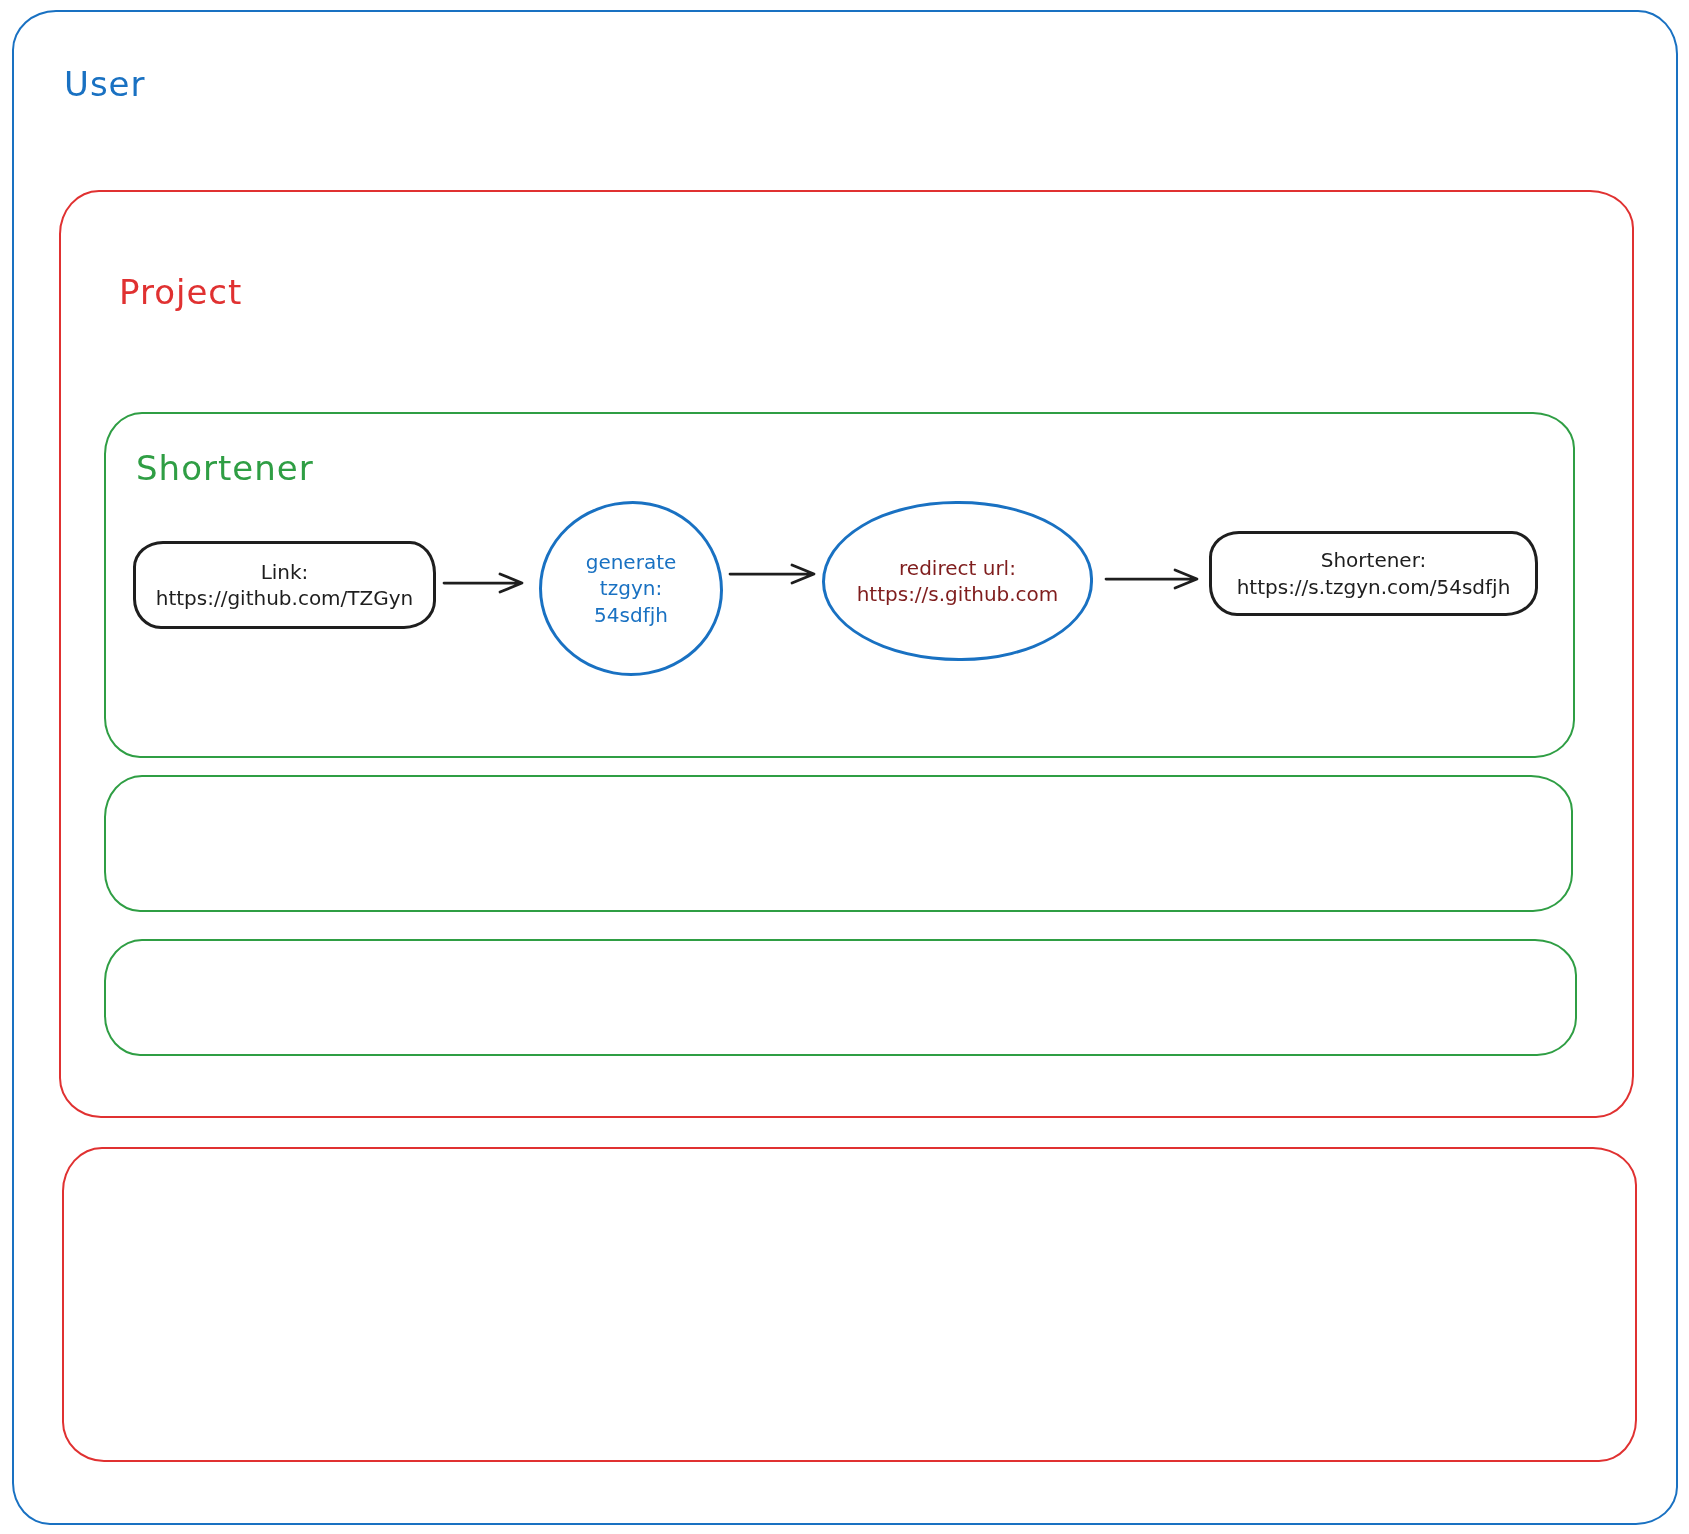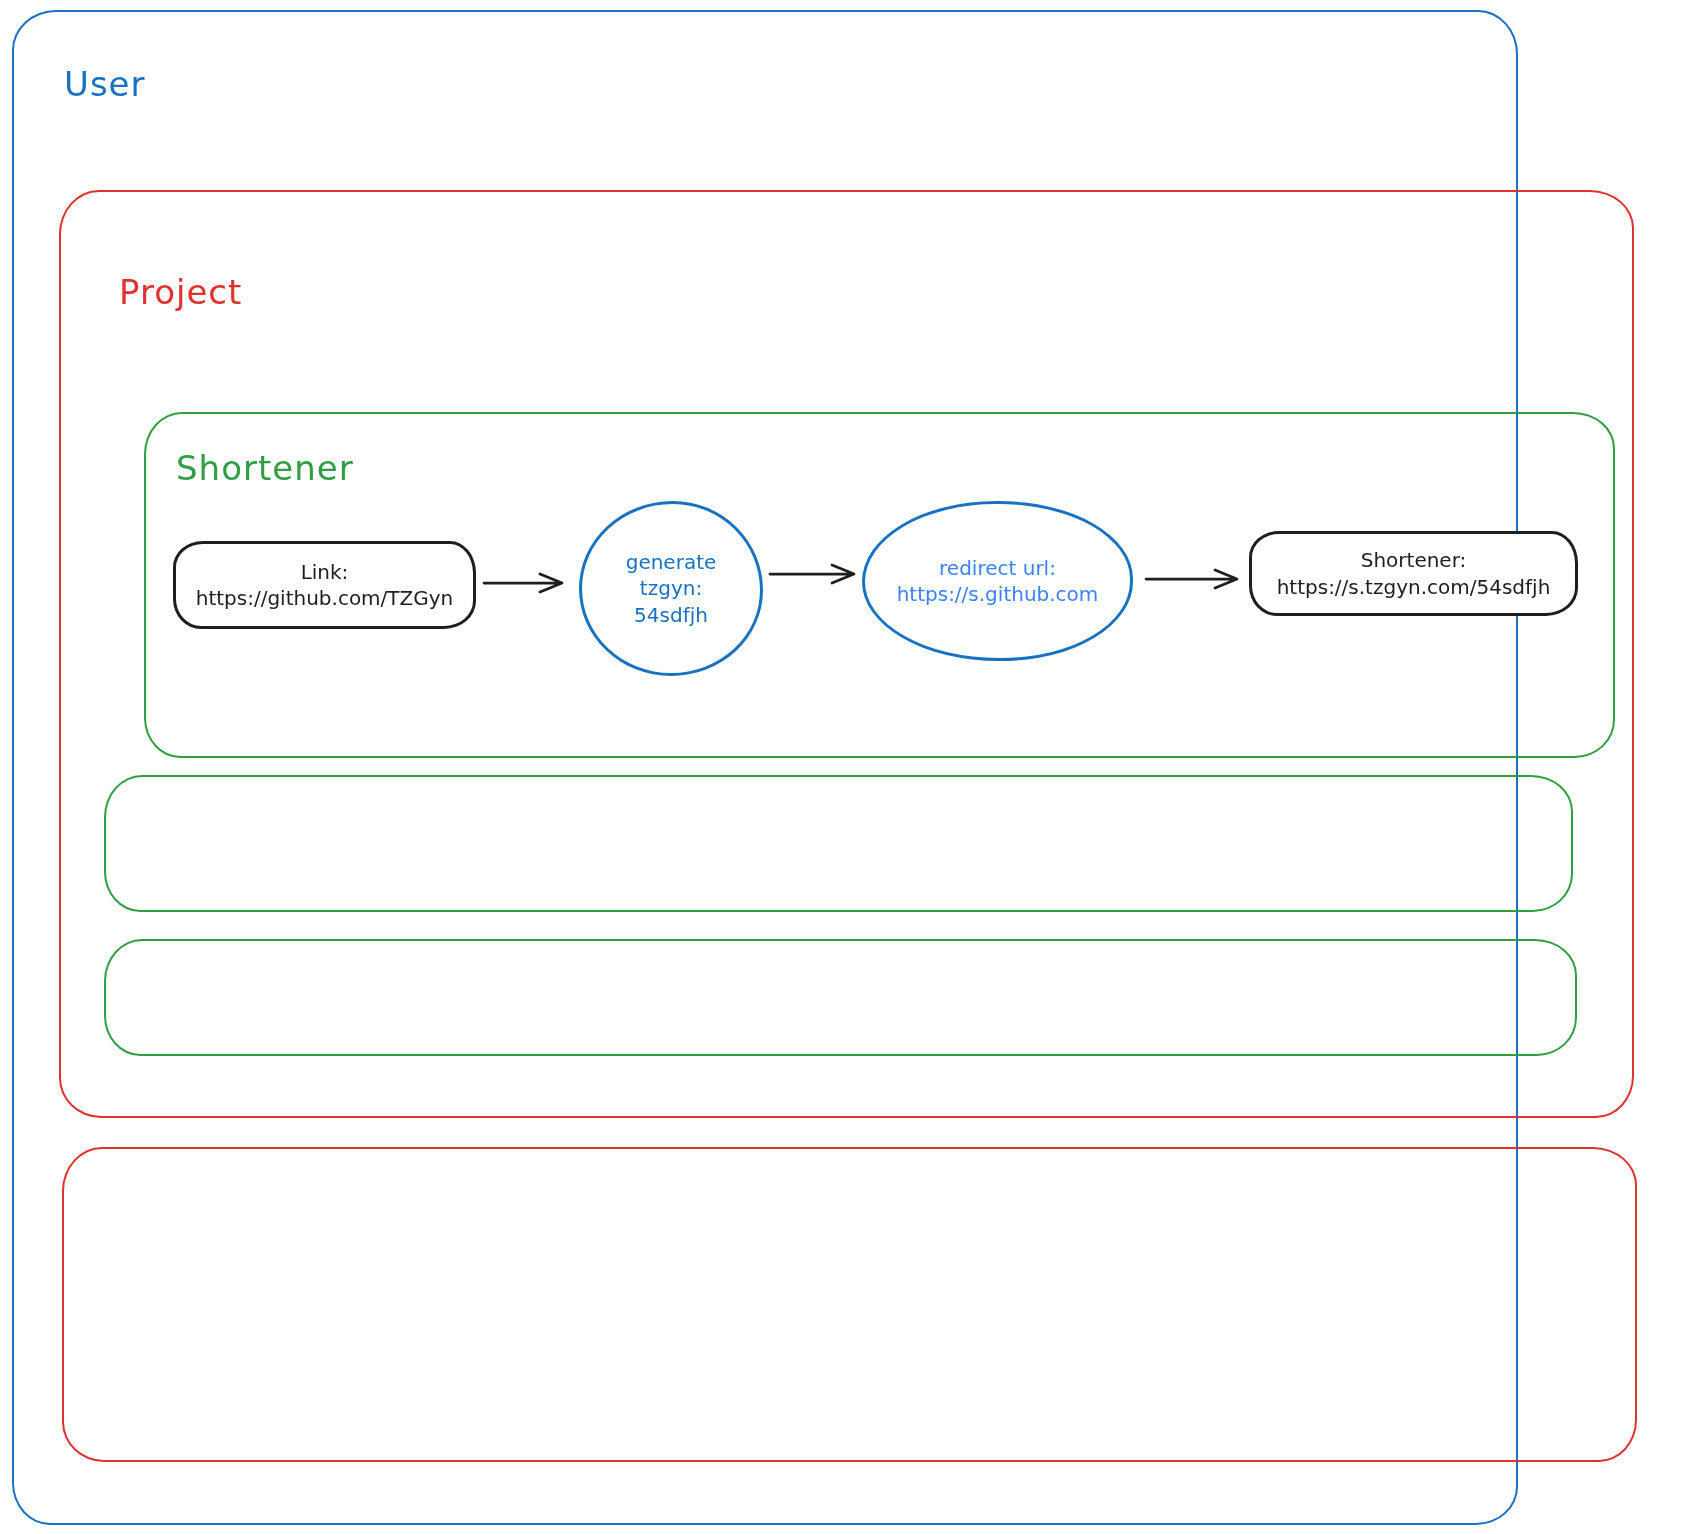--- a/index.html
+++ b/index.html
@@ -65,41 +65,41 @@
   }
   .node-circle {
     border: 3px solid #1971c2;
     border-radius: 51% 49% 50% 50% / 50% 51% 49% 50%;
     color: #1971c2;
     align-items: center;
   }
   .node-ellipse {
     border: 3px solid #1971c2;
     border-radius: 50% 50% 49% 51% / 51% 49% 50% 50%;
-    color: #3b82f6;
+    color: #7f1d1d;
   }
   .arrow {
     position: absolute;
   }
   .node-line { white-space: nowrap; }
 </style>
 </head>
 <body>
 
 <div id="canvas">
 
-  <div class="box container-blue" style="left:12px; top:10px; width:1506px; height:1515px;">
+  <div class="box container-blue" style="left:12px; top:10px; width:1666px; height:1515px;">
 
     <span class="box-label label-blue" style="left:50px; top:52px;">User</span>
 
     <div class="box container-red" style="left:45px; top:178px; width:1575px; height:928px;">
 
       <span class="box-label label-red" style="left:58px; top:40px;margin-top:40px;">Project</span>
 
-      <div class="box container-green" style="left:43px; top:220px; width:1471px; height:346px;margin-left:40px;">
+      <div class="box container-green" style="left:43px; top:220px; width:1471px; height:346px;">
 
         <span class="box-label label-green" style="left:30px; top:34px;">Shortener</span>
 
         <div class="node node-rect" style="left:27px; top:127px; width:303px; height:88px;">
           <div class="node-line">Link:</div>
           <div class="node-line">https://github.com/TZGyn</div>
         </div>
 
         <svg class="arrow" style="left:336px; top:156px;" width="84" height="26" viewBox="0 0 84 26">
           <path d="M2 13 L78 13 M58 4 L80 13 L58 22" stroke="#1e1e1e" stroke-width="2.75" fill="none" stroke-linecap="round" stroke-linejoin="round"></path>

